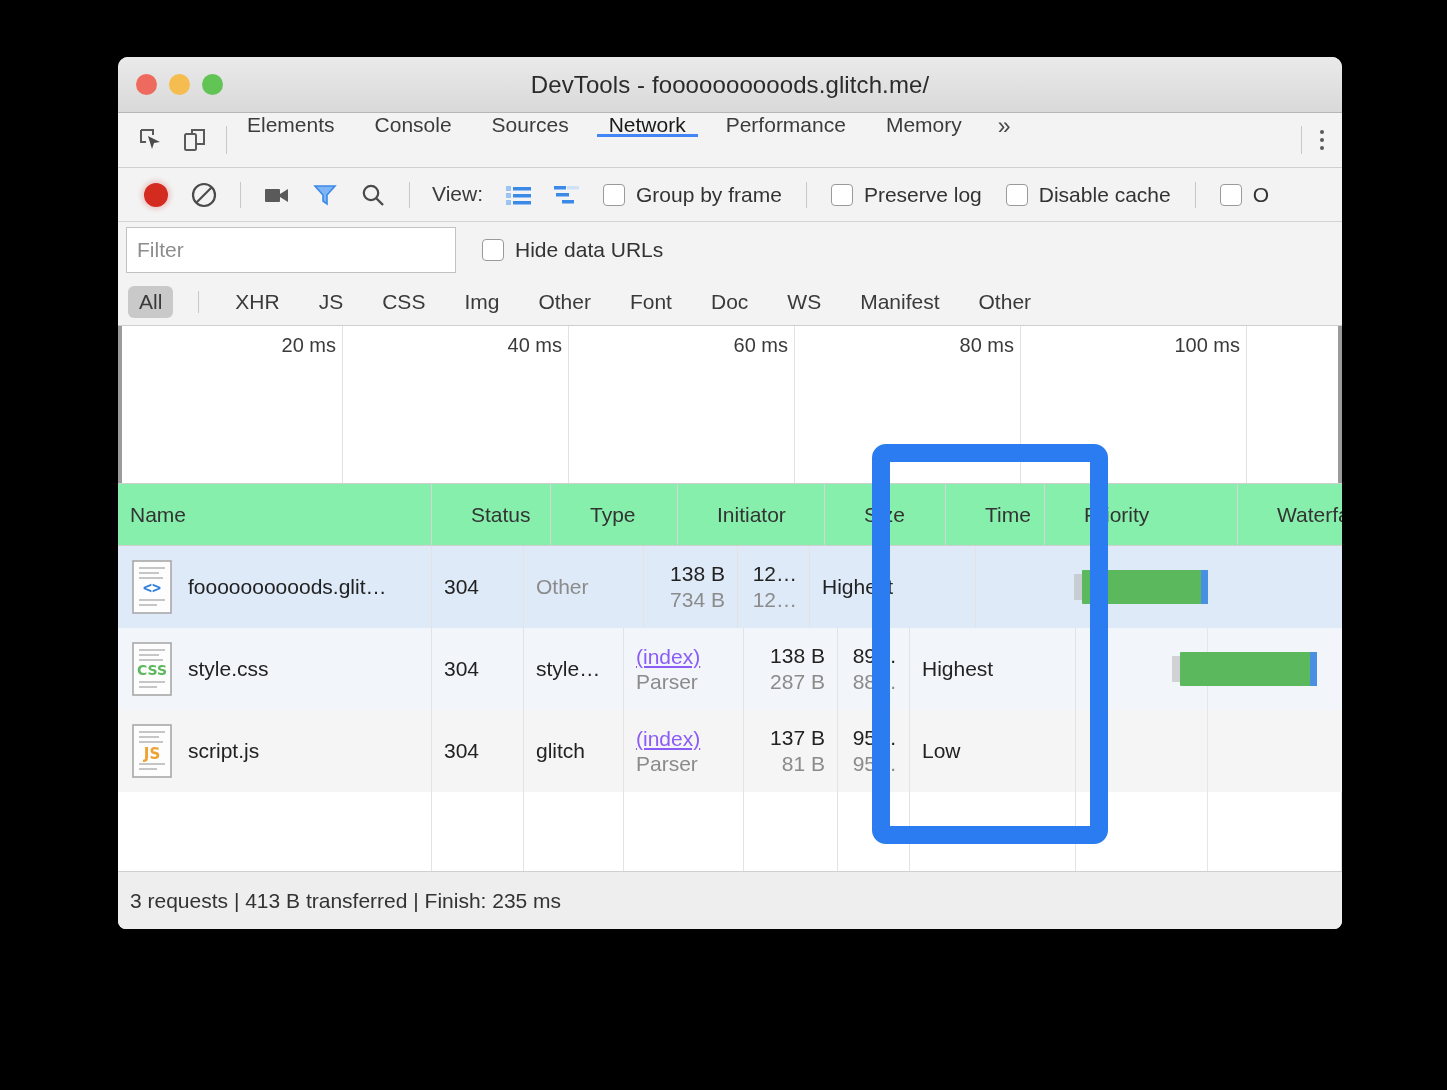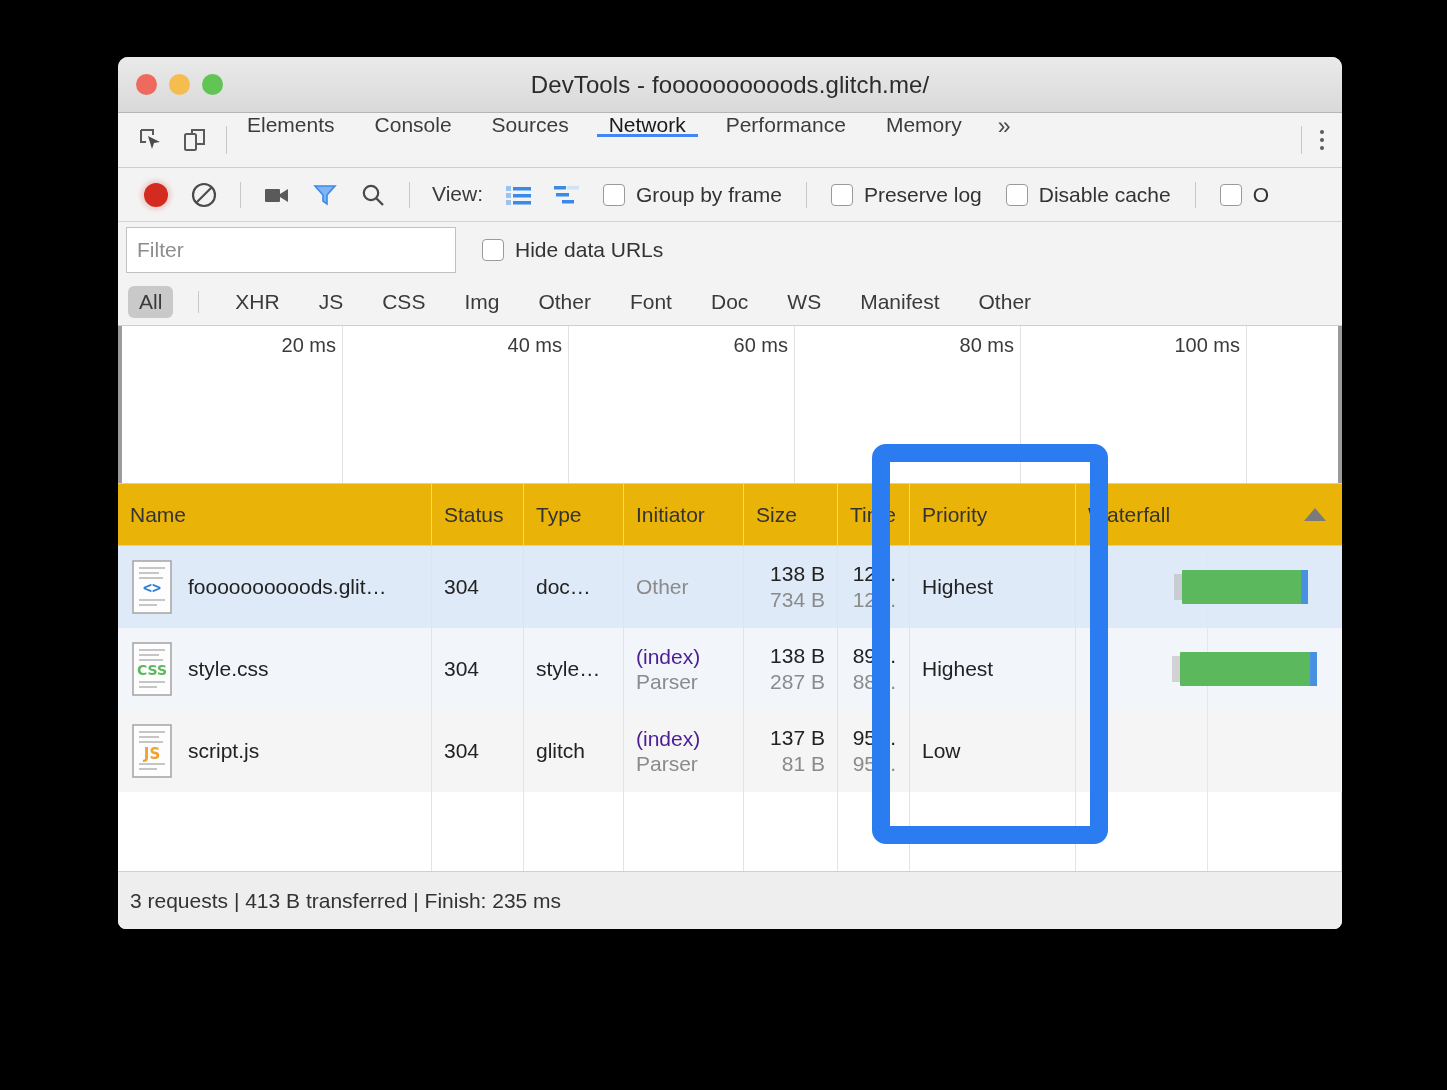--- a/index.html
+++ b/index.html
@@ -110,42 +110,42 @@
     border-bottom: 1px solid #cfcfcf; overflow: hidden;
   }
   .ov-gridline { position: absolute; top: 0; bottom: 0; width: 1px; background: #e2e2e2; }
   .ov-tick { position: absolute; top: 8px; font-size: 20px; color: #3a3a3a; transform: translateX(-100%); padding-right: 6px; }
   .ov-leftbar { position: absolute; left: 0; top: 0; bottom: 0; width: 4px; background: #9b9b9b; }
   .ov-rightbar { position: absolute; right: 0; top: 0; bottom: 0; width: 4px; background: #9b9b9b; }
 
   
   .table { position: relative; background: #fff; }
   .thead {
-    display: flex; height: 62px; background: #eab308;
-    border-bottom: 1px solid #cfcfcf; align-items: center;
+    display: flex; height: 62px; background: #86efac;
+    border-bottom: 1px solid #cfcfcf; align-items: center; gap: 27px;
   }
   .th {
     font-size: 21px; color: #333; padding-left: 12px; height: 100%;
     display: flex; align-items: center; border-right: 1px solid #d6d6d6;
     flex: none; position: relative;
   }
   .th.sortarrow { justify-content: space-between; padding-right: 16px; border-right: none; }
   .tri { width: 0; height: 0; border-left: 11px solid transparent; border-right: 11px solid transparent; border-bottom: 13px solid #7a7a7a; }
   .trow { display: flex; height: 82px; align-items: stretch; }
   .trow.sel { background: #dfeaf8; }
   .trow.alt { background: #f2f6fb; }
   .trow.alt2 { background: #f5f5f5; }
   .td {
     font-size: 21px; color: #222; padding: 0 12px; flex: none;
     border-right: 1px solid #e3e3e3; display: flex; align-items: center;
   }
   .td.two { flex-direction: column; align-items: flex-end; justify-content: center; gap: 2px; }
   .td.two .sub { color: #8b8b8b; }
   .td.init { flex-direction: column; align-items: flex-start; justify-content: center; gap: 1px; }
-  .td.init .link { color: #4c1d95; cursor: pointer; }
+  .td.init .link { text-decoration: underline; color: #8b5cf6; cursor: pointer; }
   .td.init .sub { color: #8b8b8b; }
   .td.muted { color: #8b8b8b; }
   .td.name { gap: 14px; }
   .fileicon { width: 44px; height: 56px; flex: none; position: relative; }
   .ellip { overflow: hidden; text-overflow: ellipsis; white-space: nowrap; }
   .td.wf { position: relative; border-right: none; flex: 1; }
   .wfbar { position: absolute; height: 34px; top: 24px; background: #5cb85c; border-radius: 1px; }
   .wfcap { position: absolute; height: 26px; top: 28px; width: 9px; background: rgba(180,180,180,.55); }
   .wfend { position: absolute; height: 34px; top: 24px; width: 7px; background: #4a90e2; }
   .wfgrid { position: absolute; top: 0; bottom: 0; width: 1px; background: #e6e6e6; }
@@ -364,21 +364,20 @@
                 <rect x="9" y="18" width="24" height="2"></rect>
                 <rect x="9" y="40" width="26" height="2"></rect>
                   <rect x="9" y="45" width="18" height="2"></rect>
               </g>
               <text x="22" y="34" font-size="15" font-family="DejaVu Sans Mono, monospace" fill="#2f7fd8" text-anchor="middle" font-weight="bold">&lt;&gt;</text>
             </svg>
           </span>
           <span class="ellip">foooooooooods.glit…</span>
         </div>
         <div class="td" style="width:92px">304</div>
-        <div class="td" style="width:100px">doc…</div>
         <div class="td muted" style="width:120px">Other</div>
         <div class="td two" style="width:94px">
           <span>138 B</span>
           <span class="sub">734 B</span>
         </div>
         <div class="td two" style="width:72px">
           <span>12…</span>
           <span class="sub">12…</span>
         </div>
         <div class="td" style="width:166px">Highest</div>

